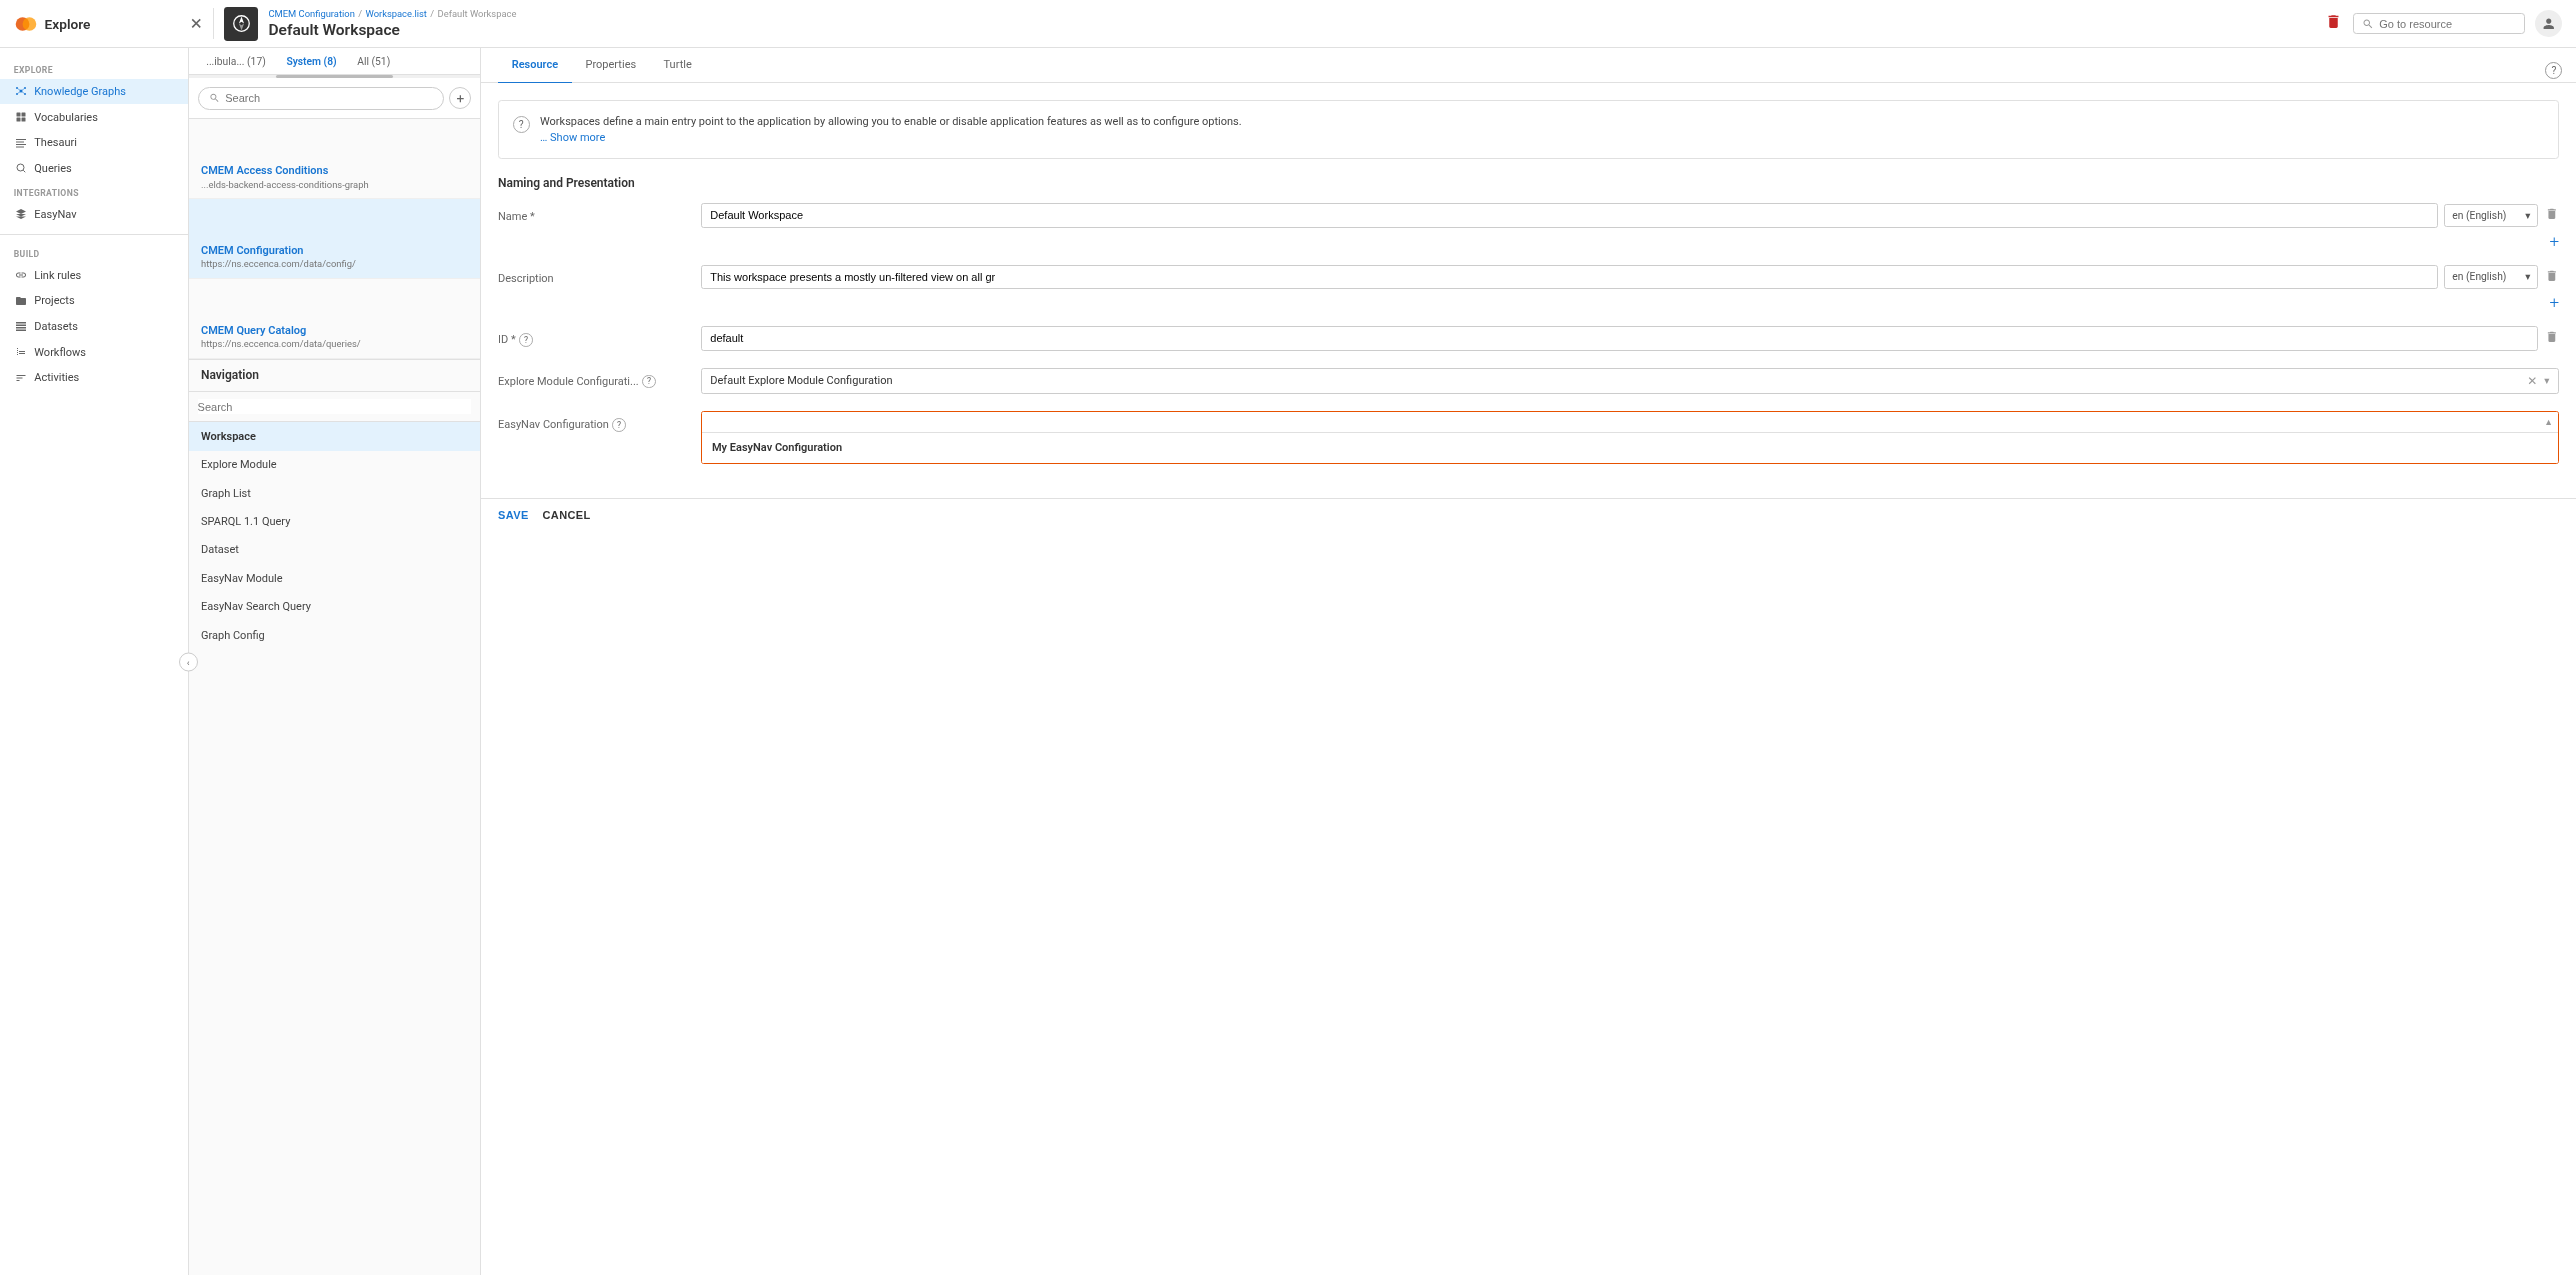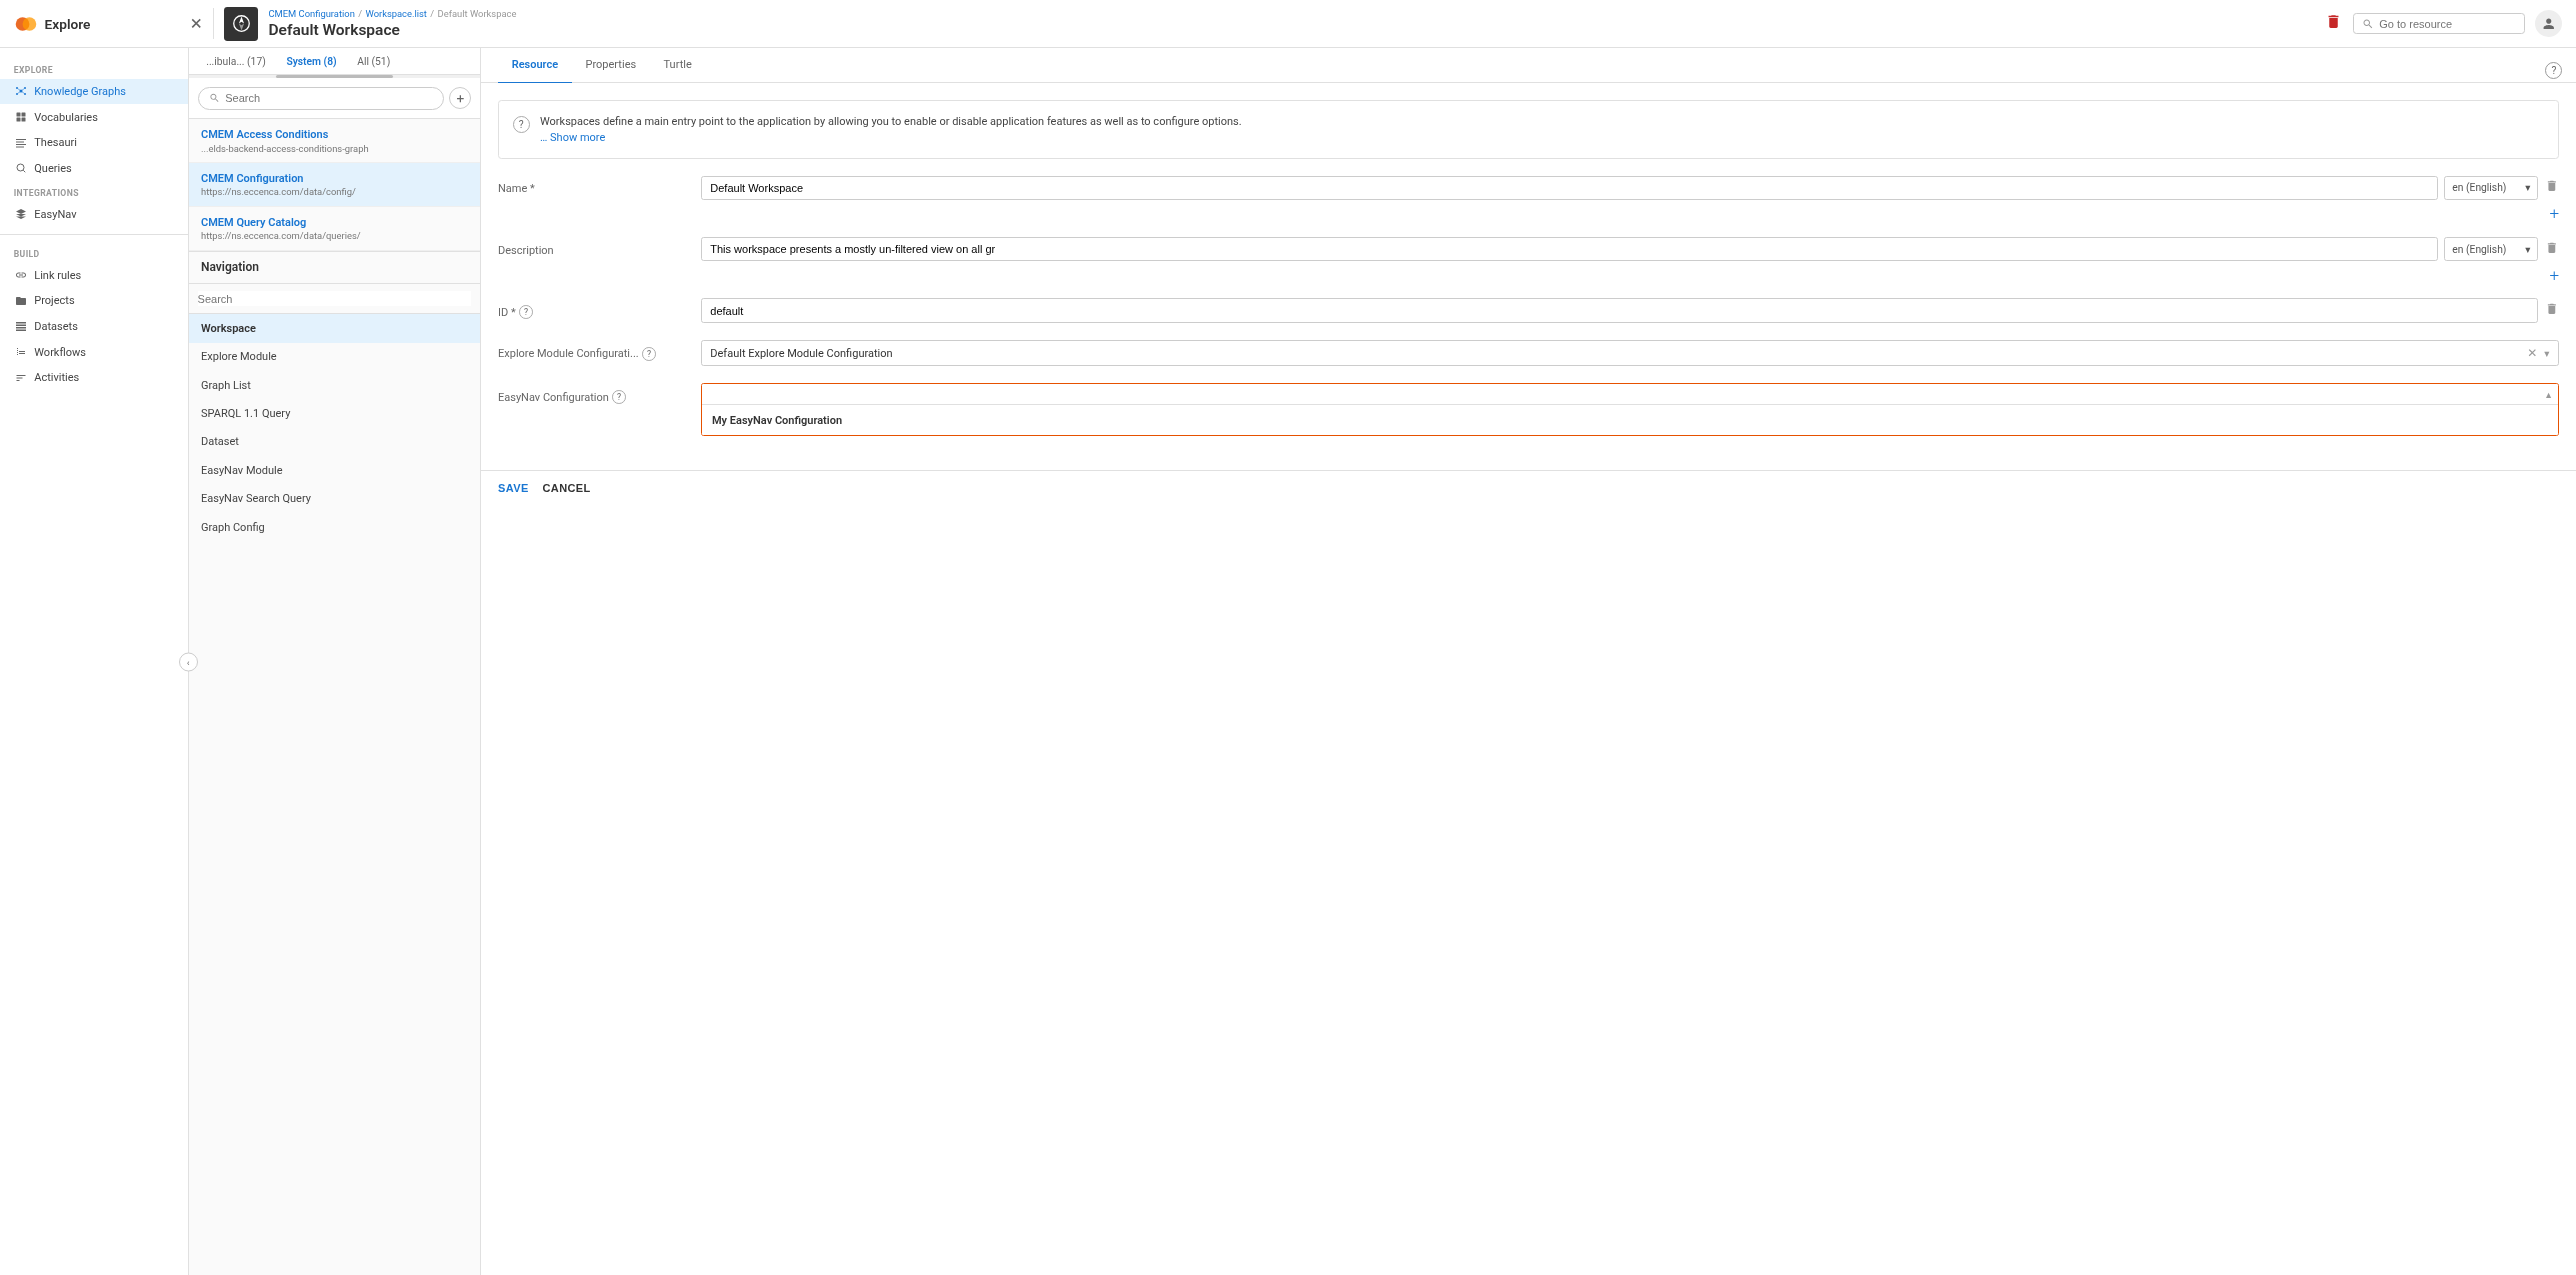--- a/index.html
+++ b/index.html
@@ -50,21 +50,21 @@
 
     
     .search-area { padding: 8.6px; background: #fff; border-bottom: 0.9px solid #e0e0e0; display: flex; align-items: center; gap: 5.2px; }
     .search-input-wrap { flex: 1; display: flex; align-items: center; border: 0.9px solid #ccc; border-radius: 17px; padding: 4.3px 10.3px; gap: 5.2px; background: #fff; }
     .search-input-wrap input { border: none; outline: none; font-size: 11px; width: 100%; }
     .add-btn { width: 22px; height: 22px; border-radius: 50%; border: 0.9px solid #ccc; display: flex; align-items: center; justify-content: center; cursor: pointer; color: #666; font-size: 13.7px; }
 
     
     .list-item { padding: 8.6px 12px; border-bottom: 0.9px solid #efefef; cursor: pointer; }
     .list-item.active { background: #e3f2fd; }
-    .list-item-title { font-size: 11px; font-weight: 600; color: #1976d2; }
+    .list-item-title { font-size: 11px; font-weight: 600; color: #1976d2; margin-top: 36px; }
     .list-item-subtitle { font-size: 9.4px; color: #777; margin-top: 1.7px; }
 
     
     .nav-section-header { padding: 8.6px 12px; font-size: 12px; font-weight: 600; color: #333; border-bottom: 0.9px solid #e0e0e0; }
     .nav-search { padding: 6.9px 8.6px; border-bottom: 0.9px solid #e0e0e0; }
     .nav-search input { width: 100%; border: none; outline: none; font-size: 11px; color: #999; padding: 1.7px 0; }
     .nav-list-item { padding: 7.7px 12px; cursor: pointer; font-size: 11px; color: #444; }
     .nav-list-item.active { background: #e3f2fd; color: #333; font-weight: 600; }
 
     
@@ -370,20 +370,21 @@
       <div class="info-box">
         <div class="info-icon">
           <div class="help-icon" style="border-color:#aaa;">?</div>
         </div>
         <div>
           <div class="info-text">Workspaces define a main entry point to the application by allowing you to enable or disable application features as well as to configure options.</div>
           <div class="info-show-more">… Show more</div>
         </div>
       </div>
 
+      <div class="section-title">Naming and Presentation</div>
 
       <div class="form-row">
         <div class="form-label">
           <span>Name *</span>
         </div>
         <div class="form-field-group">
           <div class="form-field-row">
             <input class="form-input" type="text" value="Default Workspace" style="">
             <div class="lang-select">
               <span>en (English)</span>

